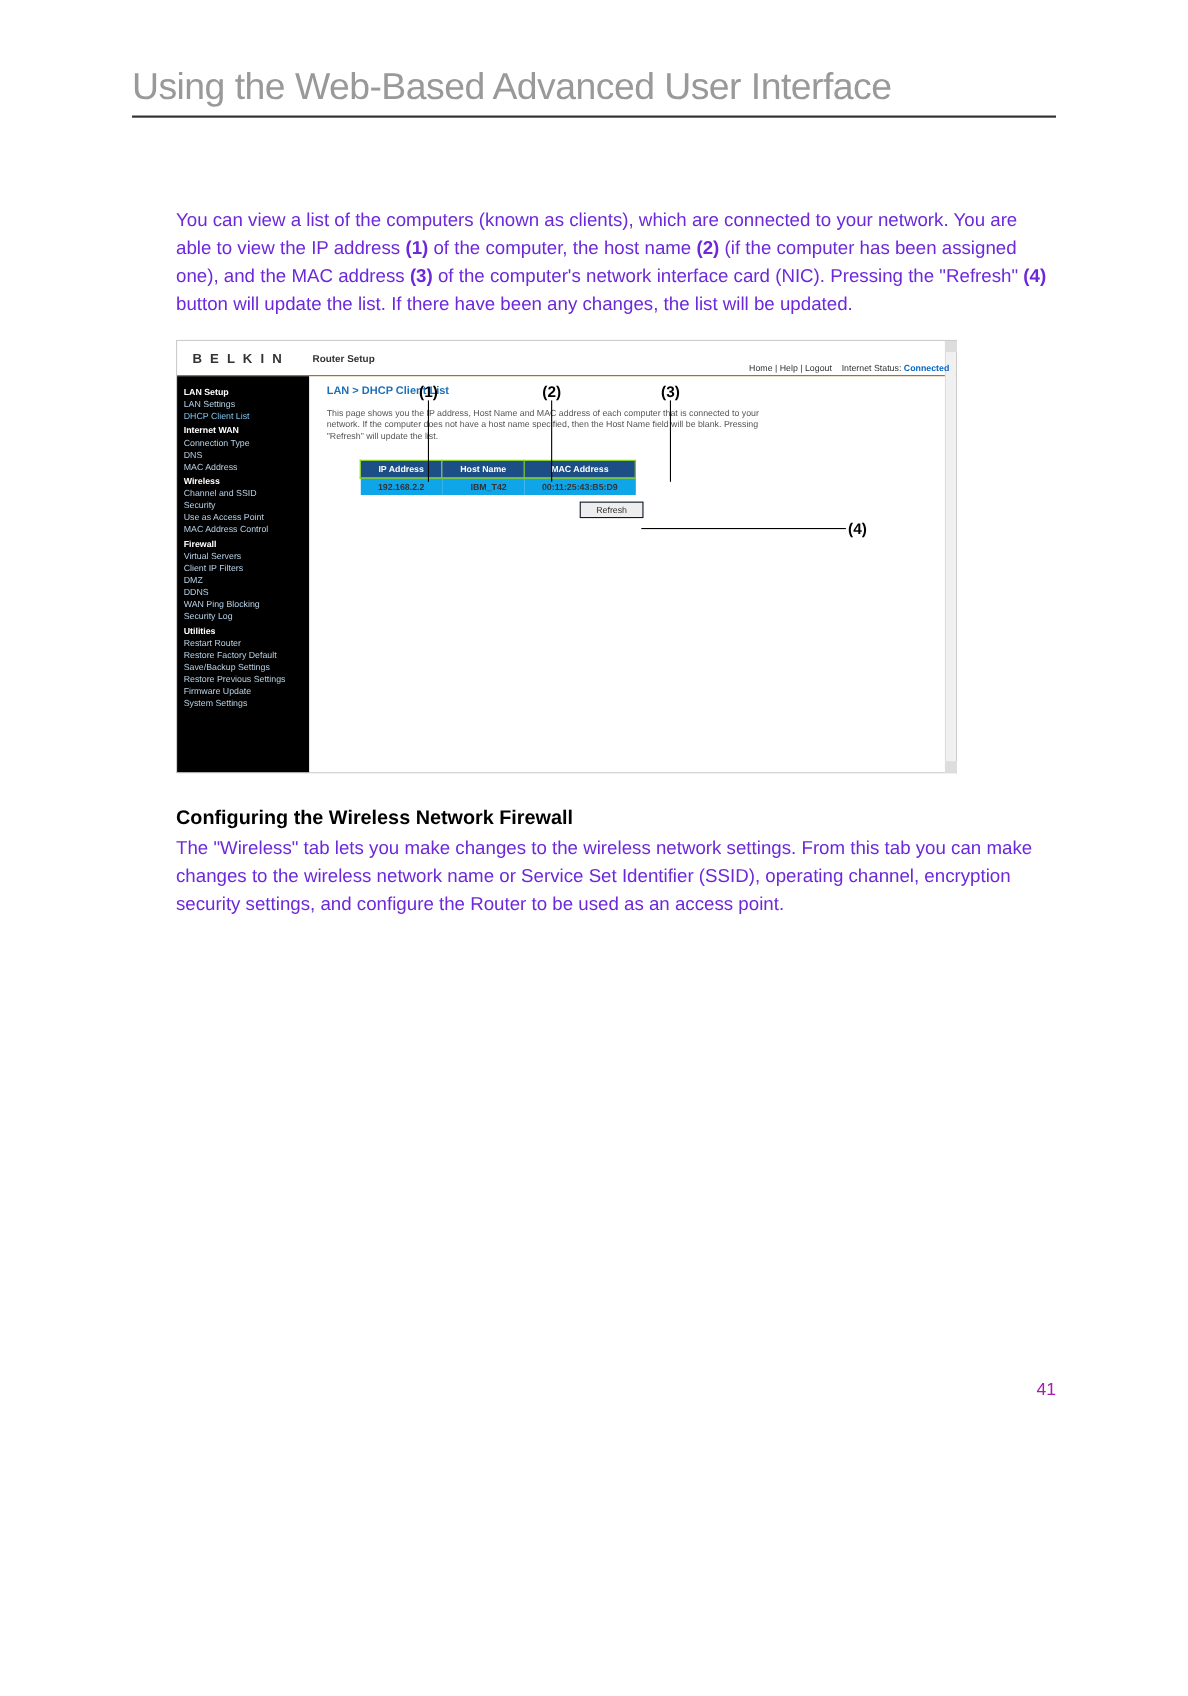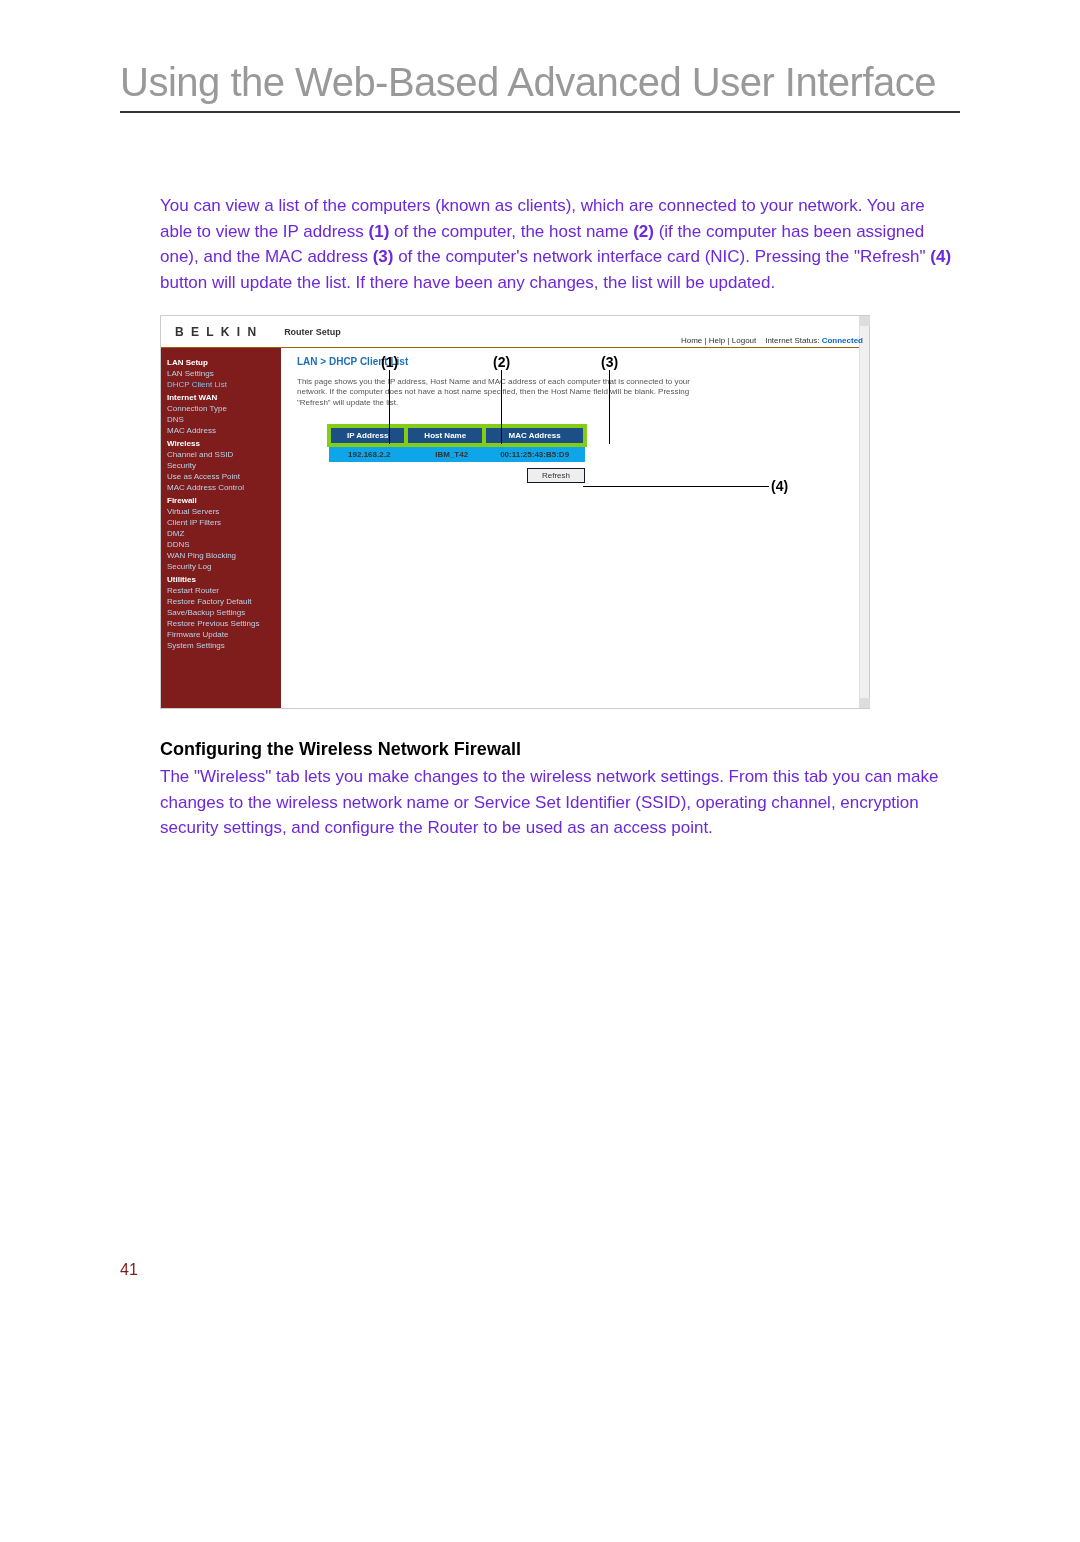--- a/index.html
+++ b/index.html
@@ -10,21 +10,21 @@
     body {
       font-family: Arial, Helvetica, sans-serif;
       background: #fff;
       width: 1080px;
       margin: 0 auto;
     }
     .page {
       padding: 60px 120px 40px 120px;
     }
     .main-title {
-      font-size: 40px;
+      font-size: 34px;
       color: #999;
       font-weight: normal;
       border-bottom: 2px solid #333;
       padding-bottom: 6px;
       margin-bottom: 80px;
       letter-spacing: -0.5px;
     }
     .section-heading {
       font-size: 18px;
       font-weight: bold;
@@ -80,21 +80,21 @@
     }
     .shot-topright .c {
       color: #0a67c5;
       font-weight: bold;
     }
     .shot-body {
       display: flex;
     }
     .shot-sidebar {
       width: 120px;
-      background: #7f1d1d;
+      background: #000000;
       color: #c8dbe8;
       padding: 6px 8px 20px 6px;
       font-size: 8px;
     }
     .sb-head {
       color: #fff;
       font-weight: bold;
       margin: 4px 0 2px 0;
     }
     .sb-item {
@@ -128,21 +128,21 @@
       border-collapse: collapse;
       font-size: 8px;
       margin-left: 30px;
     }
     .client-table th {
       background: #1d4f87;
       color: #fff;
       padding: 3px 16px;
       font-weight: bold;
       text-align: center;
-      border: 4px solid #84cc16;
+      border: 1px solid #84cc16;
     }
     .client-table td {
       background: #0ea5e9;
       padding: 3px 16px;
       text-align: right;
       color: #333;
       font-weight: bold;
     }
     .refresh-btn {
       display: inline-block;
@@ -165,23 +165,23 @@
       position: absolute;
       background: #000;
     }
     .callout-line-v {
       width: 1px;
     }
     .callout-line-h {
       height: 1px;
     }
     .page-num {
-      text-align: left;
+      text-align: right;
       font-size: 16px;
-      color: #7f1d1d;
+      color: #a21caf;
       margin-top: 420px;
     }
     .scrollbar-stub {
       position: absolute;
       right: 0;
       top: 0;
       bottom: 0;
       width: 10px;
       background: #f0f0f0;
       border-left: 1px solid #ddd;

